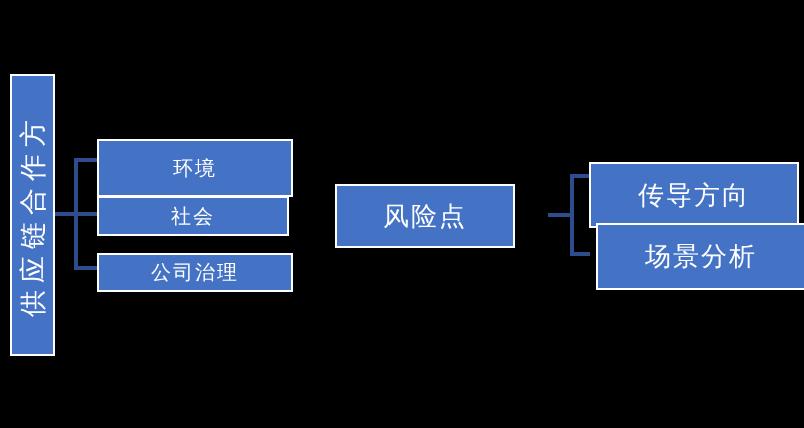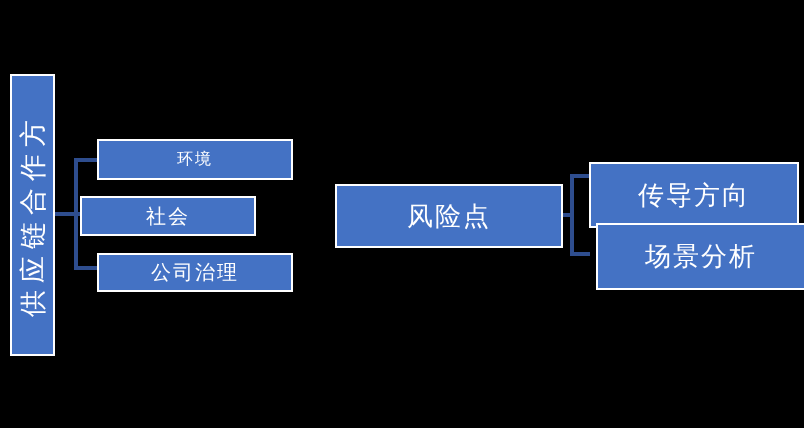--- a/index.html
+++ b/index.html
@@ -36,24 +36,24 @@
     text-align:center;
   }
   .root{
     left:10px;top:74px;width:45px;height:282px;
   }
   .root span{
     transform:rotate(-90deg);
     font-size:27px;
     letter-spacing:7px;
   }
-  .env{left:97px;top:139px;width:196px;height:41px;font-size:16px;}
-  .soc{left:80px;top:196px;width:176px;height:40px;font-size:20px;}
+  .env{left:97px;top:139px;width:196px;height:58px;font-size:20px;}
+  .soc{left:97px;top:196px;width:192px;height:40px;font-size:20px;}
   .gov{left:97px;top:253px;width:196px;height:39px;font-size:20px;font-family:Liberation Mono, monospace;}
-  .risk{left:335px;top:184px;width:228px;height:64px;font-size:26px;}
+  .risk{left:335px;top:184px;width:180px;height:64px;font-size:26px;}
   .dir{left:589px;top:143px;width:210px;height:66px;font-size:26px;margin-top:19px;}
   .scn{left:589px;top:223px;width:210px;height:67px;font-size:26px;margin-left:7px;}
   .conn{
     position:absolute;
     background:var(--line);
   }
   .c-l-parent{left:54px;top:212px;width:44px;height:4px;}
   .c-l-trunk{left:74px;top:158px;width:4px;height:112px;}
   .c-l-top{left:74px;top:158px;width:24px;height:4px;}
   .c-l-bottom{left:74px;top:266px;width:24px;height:4px;}

